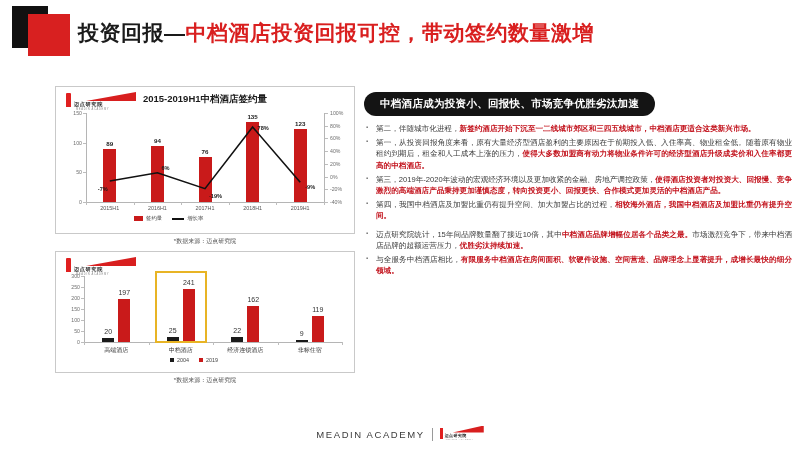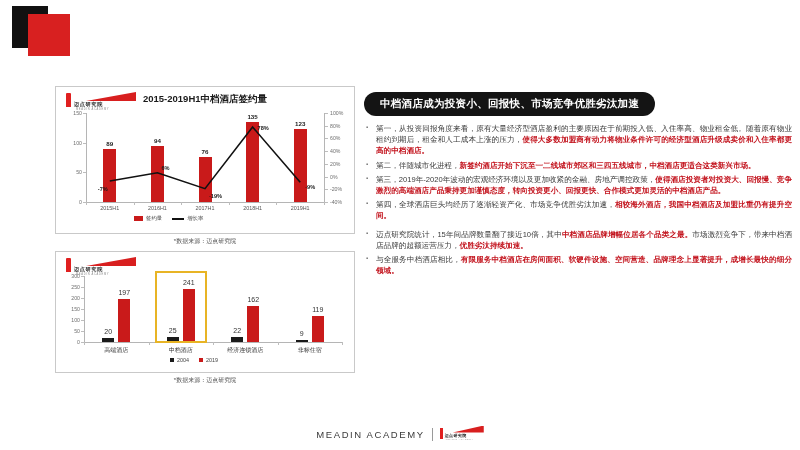--- a/index.html
+++ b/index.html
@@ -89,20 +89,21 @@
   .flogo .lsub{position:absolute;left:6px;top:12.5px;font-size:2.3px;color:#9a9a9a;letter-spacing:0.5px;}
 </style>
 </head>
 <body>
 
 <div class="slide">
 
   <div class="header">
     <div class="hdr-black"></div>
     <div class="hdr-red"></div>
+    <div class="hdr-title"><span>投资回报—</span><span class="red">中档酒店投资回报可控，带动签约数量激增</span></div>
     <div class="hdr-rule"></div>
   </div>
 
   <div class="left-col">
 
     <div class="chartbox chart1">
       <div class="logo">
         <div class="flag"></div>
         <div class="swoosh"></div>
         <div class="lname">迈点研究院</div>
@@ -241,24 +242,24 @@
             </div>
           </div>
         </div>
     </div>
     <div class="src">*数据来源：迈点研究院</div>
   </div>
 
   <div class="right-col">
     <div class="pill">中档酒店成为投资小、回报快、市场竞争优胜劣汰加速</div>
     <ul class="bullets" id="bul1">
+        <li><span>第二，伴随城市化进程，</span><b>新签约酒店开始下沉至一二线城市郊区和三四五线城市，中档酒店更适合这类新兴市场。</b></li>
         <li><span>第一，从投资回报角度来看，原有大量经济型酒店盈利的主要原因在于前期投入低、入住率高、物业租金低。随着原有物业租约到期后，租金和人工成本上涨的压力，</span><b>使得大多数加盟商有动力将物业条件许可的经济型酒店升级成卖价和入住率都更高的中档酒店。</b></li>
-        <li><span>第二，伴随城市化进程，</span><b>新签约酒店开始下沉至一二线城市郊区和三四五线城市，中档酒店更适合这类新兴市场。</b></li>
         <li><span>第三，2019年-2020年波动的宏观经济环境以及更加收紧的金融、房地产调控政策，</span><b>使得酒店投资者对投资大、回报慢、竞争激烈的高端酒店产品秉持更加谨慎态度，转向投资更小、回报更快、合作模式更加灵活的中档酒店产品。</b></li>
-        <li><span>第四，全球酒店巨头均经历了逐渐轻资产化、市场竞争优胜劣汰加速，</span><b>相较海外酒店，我国中档酒店及加盟比重仍有提升空间。</b></li>
+        <li><span>第四，我国中档酒店及加盟比重仍有提升空间、加大加盟占比的过程，</span><b>相较海外酒店，我国中档酒店及加盟比重仍有提升空间。</b></li>
       </ul>
     <ul class="bullets" id="bul2">
         <li><span>迈点研究院统计，15年间品牌数量翻了接近10倍，其中</span><b>中档酒店品牌增幅位居各个品类之最。</b><span>市场激烈竞争下，带来中档酒店品牌的超额运营压力，</span><b>优胜劣汰持续加速。</b></li>
         <li><span>与全服务中档酒店相比，</span><b>有限服务中档酒店在房间面积、软硬件设施、空间营造、品牌理念上显著提升，成增长最快的细分领域。</b></li>
       </ul>
   </div>
 
   <div class="footer">
     <span class="fname">MEADIN ACADEMY</span>
     <span class="fbar"></span>

